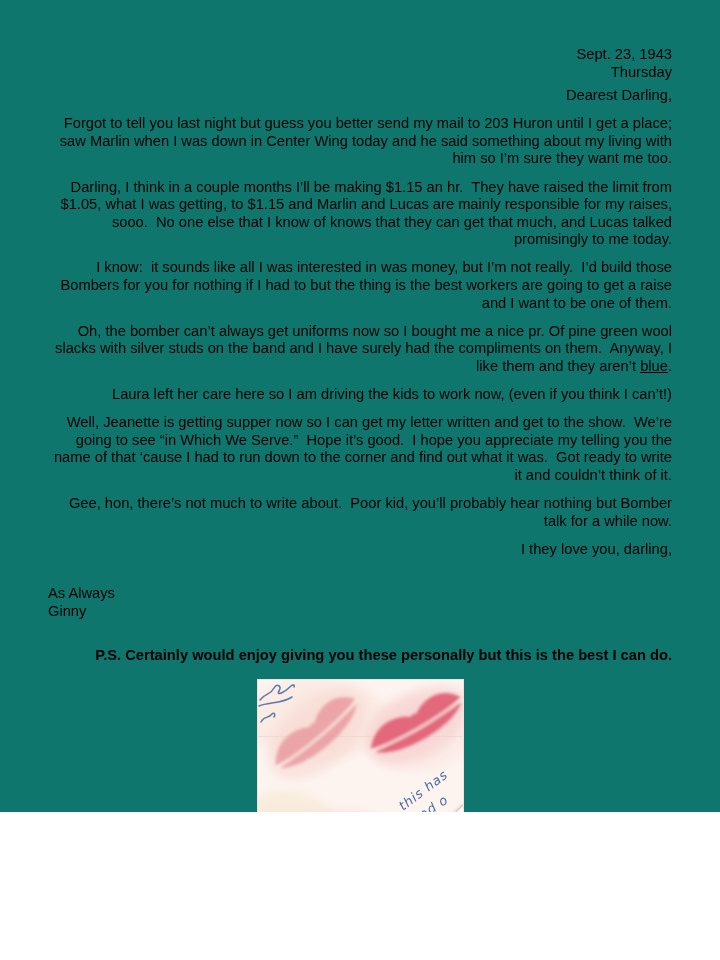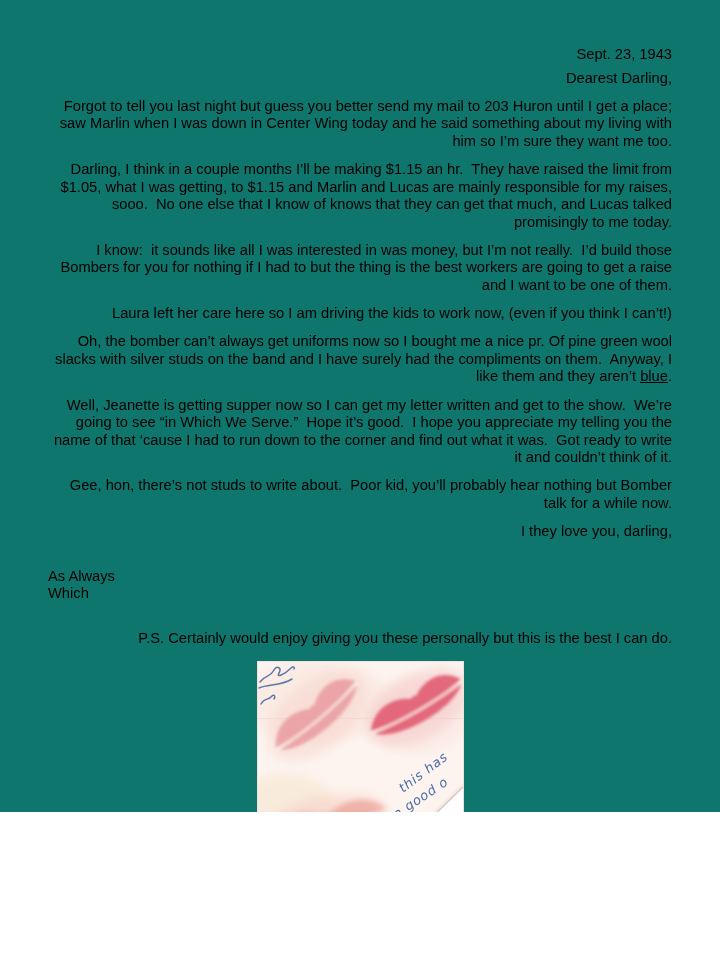--- a/index.html
+++ b/index.html
@@ -19,56 +19,57 @@
     background: #0f766e;
   }
   .letter {
     position: absolute;
     left: 48px; top: 46px;
     width: 624px;
   }
   .date-block { text-align: right; margin: 0 0 6px 0; }
   .letter p { margin: 0 0 10.5px 0; white-space: pre-wrap; text-align: right; }
   .signature { margin: 27px 0 0 0; }
-  .ps { margin-top: 27px !important; }
+  .ps { margin-top: 27px !important; font-weight: bold; }
   .u { text-decoration: underline; }
   .photo-wrap {
     margin: 14px auto 0 auto;
     width: 207px; height: 191px;
   }
   svg text.hand {
     font-family: "DejaVu Sans", sans-serif;
     font-style: italic;
     letter-spacing: 0.8px;
   }
 </style>
 </head>
 <body>
 
 <div class="page">
   <div class="letter">
 
     <div class="date-block">
       <div>Sept. 23, 1943</div>
+      <div>Thursday</div>
     </div>
 
     <p>Dearest Darling,</p>
 
     <p>Forgot to tell you last night but guess you better send my mail to 203 Huron until I get a place; saw Marlin when I was down in Center Wing today and he said something about my living with him so I’m sure they want me too.</p>
     <p>Darling, I think in a couple months I’ll be making $1.15 an hr.  They have raised the limit from $1.05, what I was getting, to $1.15 and Marlin and Lucas are mainly responsible for my raises, sooo.  No one else that I know of knows that they can get that much, and Lucas talked promisingly to me today.</p>
     <p>I know:  it sounds like all I was interested in was money, but I’m not really.  I’d build those Bombers for you for nothing if I had to but the thing is the best workers are going to get a raise and I want to be one of them.</p>
+    <p><span>Oh, the bomber can’t always get uniforms now so I bought me a nice pr. Of pine green wool slacks with silver studs on the band and I have surely had the compliments on them.  Anyway, I like them and they aren’t </span><span class="u">blue</span><span>.</span></p>
     <p>Laura left her care here so I am driving the kids to work now, (even if you think I can’t!)</p>
-    <p><span>Oh, the bomber can’t always get uniforms now so I bought me a nice pr. Of pine green wool slacks with silver studs on the band and I have surely had the compliments on them.  Anyway, I like them and they aren’t </span><span class="u">blue</span><span>.</span></p>
     <p>Well, Jeanette is getting supper now so I can get my letter written and get to the show.  We’re going to see “in Which We Serve.”  Hope it’s good.  I hope you appreciate my telling you the name of that ‘cause I had to run down to the corner and find out what it was.  Got ready to write it and couldn’t think of it.</p>
-    <p>Gee, hon, there’s not studs to write about.  Poor kid, you’ll probably hear nothing but Bomber talk for a while now.</p>
+    <p>Gee, hon, there’s not much to write about.  Poor kid, you’ll probably hear nothing but Bomber talk for a while now.</p>
     <p>I they love you, darling,</p>
 
     <div class="signature">
       <div>As Always</div>
-      <div>Which</div>
+      <div>Ginny</div>
     </div>
 
     <p class="ps">P.S. Certainly would enjoy giving you these personally but this is the best I can do.</p>
 
     <div class="photo-wrap">
       <svg width="207" height="191" viewBox="0 0 207 191" xmlns="http://www.w3.org/2000/svg">
         <defs>
           <filter id="b2" x="-40%" y="-40%" width="180%" height="180%">
               <feGaussianBlur stdDeviation="1.6"></feGaussianBlur>
             </filter>

